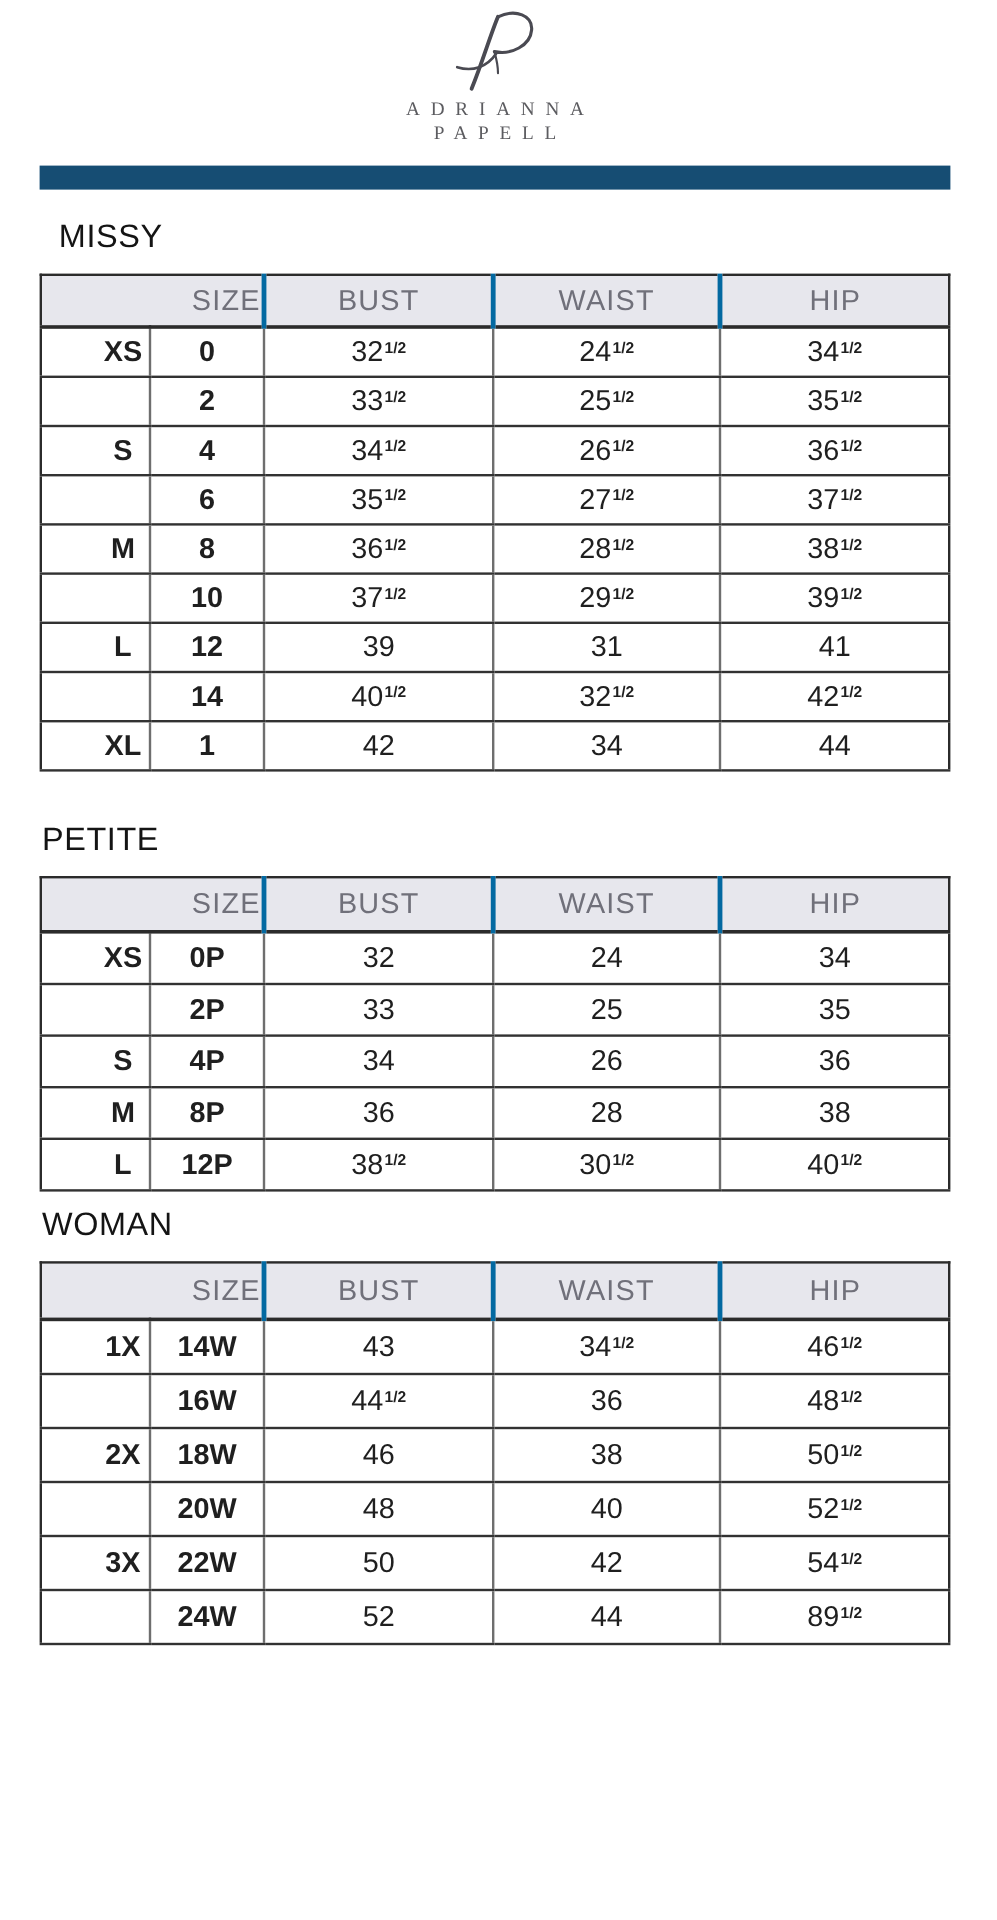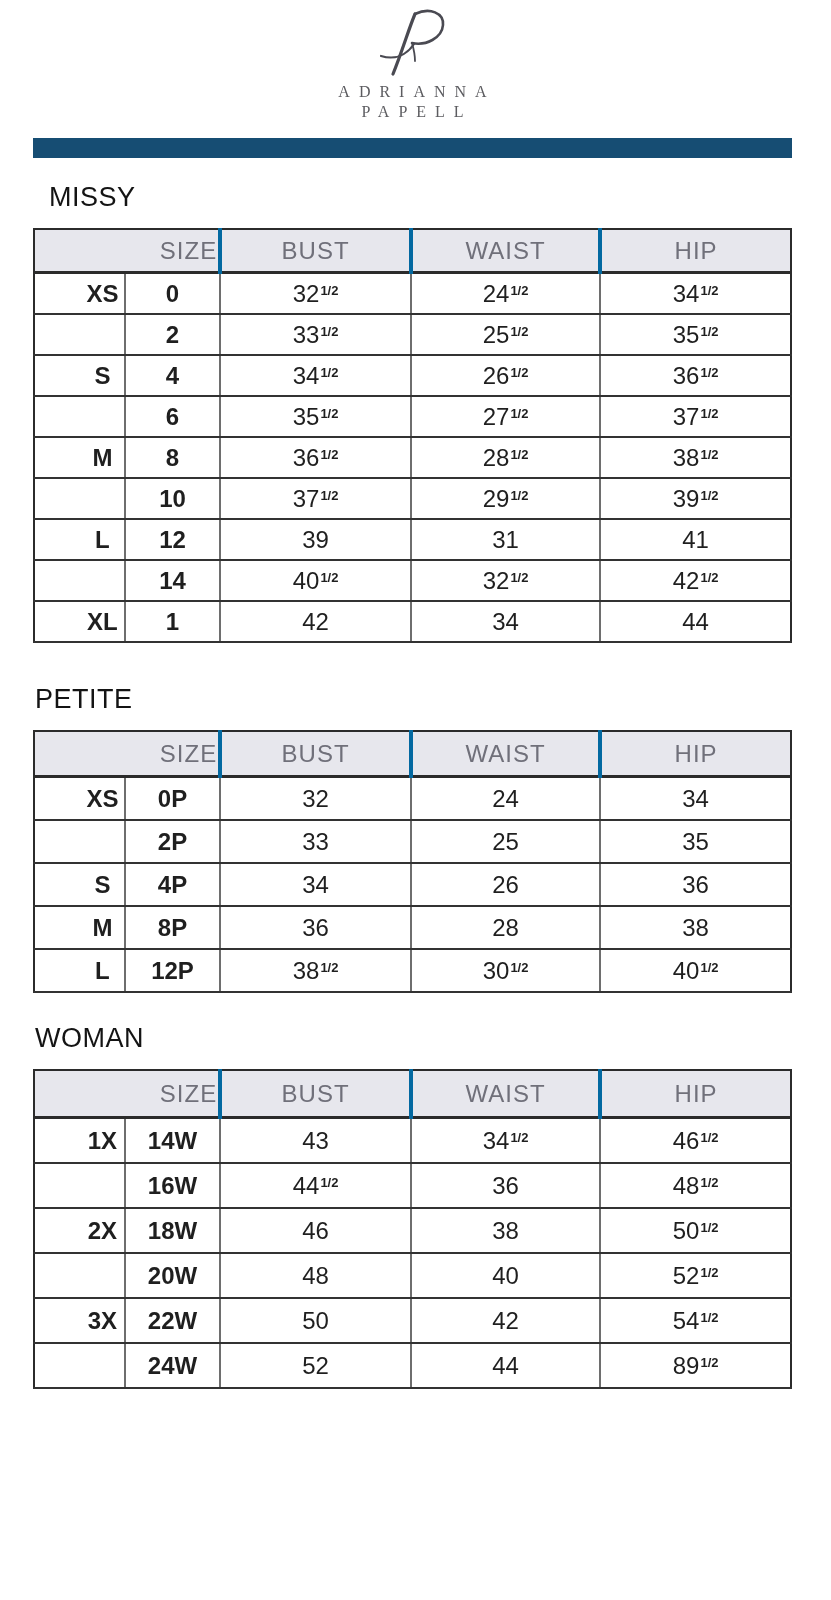--- a/index.html
+++ b/index.html
@@ -44,21 +44,21 @@
   
   .section-title {
     font-size: 27px;
     font-weight: 400;
     color: #141414;
     letter-spacing: 0.5px;
     margin: 0;
   }
   .section-title.missy  { margin: 24px 0 15px 16px; }
   .section-title.petite { margin: 41px 0 15px 2px; }
-  .section-title.woman  { margin: 30px 0 15px 2px; }
+  .section-title.woman  { margin: 12px 0 15px 2px; }
   
   table.size-table {
     width: 100%;
     border-collapse: collapse;
     table-layout: fixed;
     border: 2px solid #2b2b2b;
   }
   table.size-table th {
     background: var(--header-bg, #e7e7ed);
     color: var(--header-text, #70707a);

